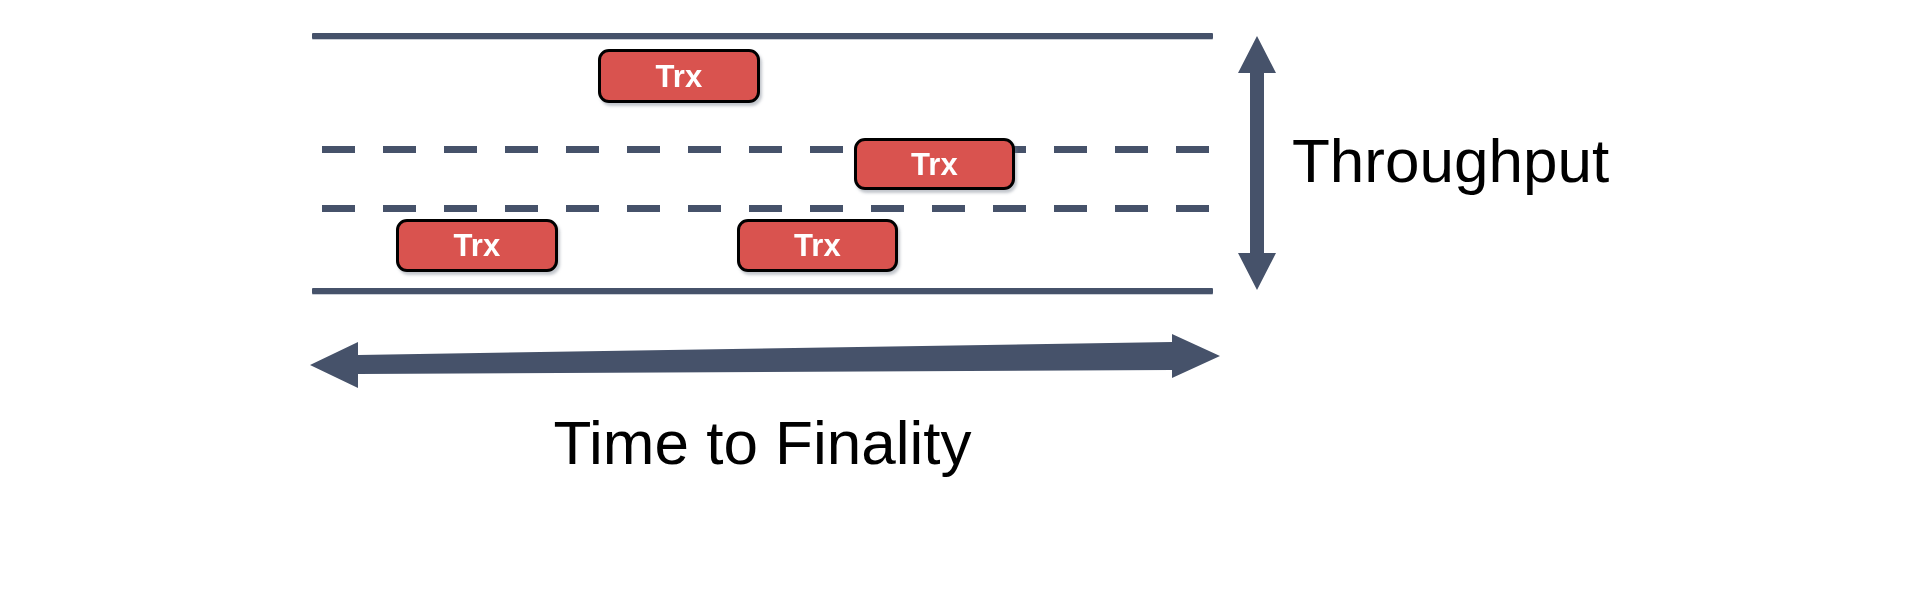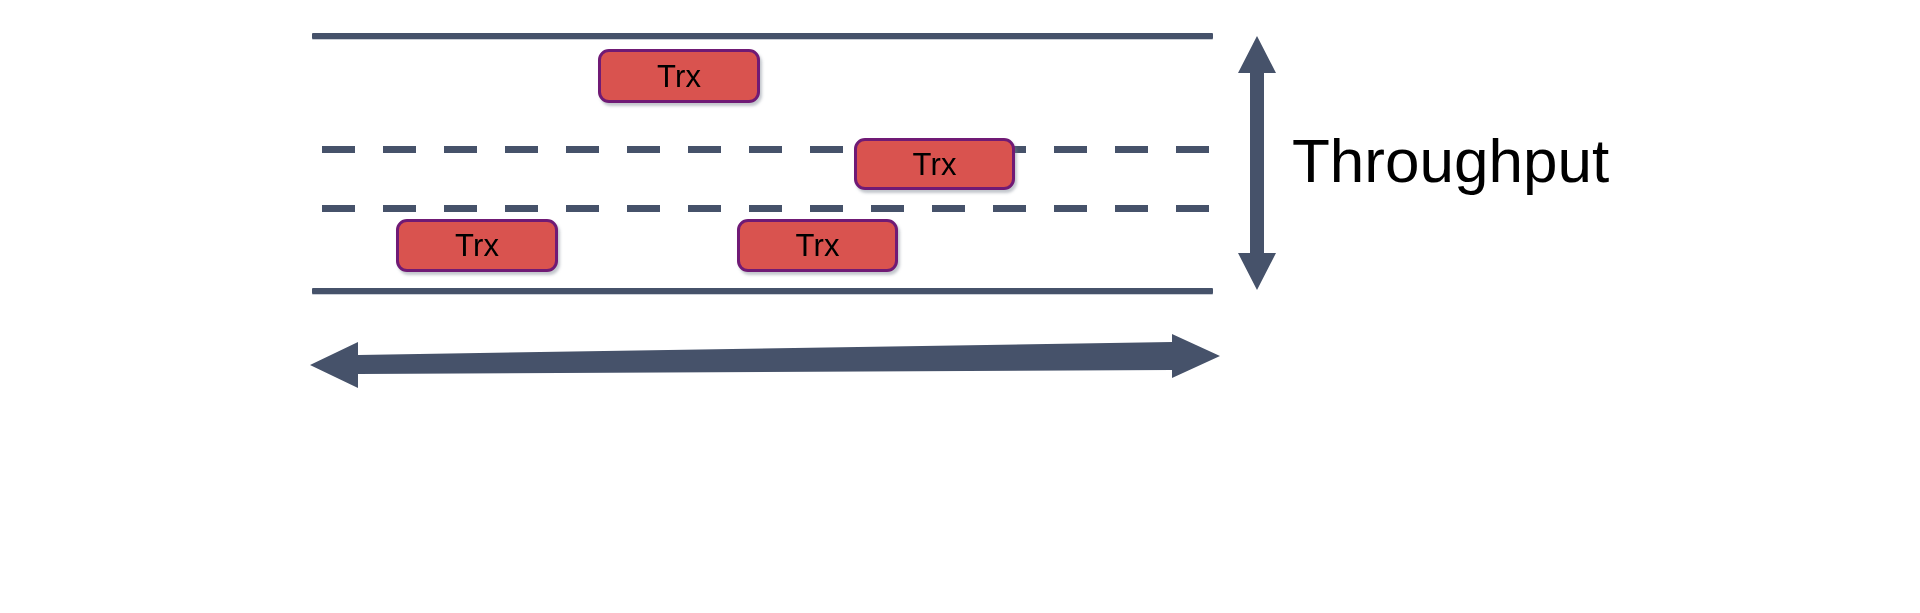--- a/index.html
+++ b/index.html
@@ -46,30 +46,31 @@
   .line-top    { top: 33px; }
   .line-dash-1 { top: 146px; }
   .line-dash-2 { top: 205px; }
   .line-bottom { top: 288px; }
 
   
   .trx {
     position: absolute;
     box-sizing: border-box;
     background: #d9534f;
-    border: 3px solid #701a75;
+    border: 3px solid #000000;
     border-radius: 11px;
-    color: #000000;
+    color: #ffffff;
     font-size: 31px;
     line-height: 1;
     display: flex;
     align-items: center;
     justify-content: center;
     letter-spacing: 0.2px;
     box-shadow: 2px 3px 3px rgba(120,128,142,0.45);
+    font-weight: bold;
   }
 
   
   .v-arrow {
     position: absolute;
     left: 1236px;
     top: 36px;
     width: 42px;
     height: 254px;
   }
@@ -133,14 +134,15 @@
   <svg class="v-arrow" viewBox="0 0 42 254">
     <polygon points="21,0 40,37 28,37 28,217 40,217 21,254 2,217 14,217 14,37 2,37" fill="#46526a"></polygon>
   </svg>
 
   <svg class="h-arrow" viewBox="0 0 910 56">
     <polygon points="0,31 48,8 48,21 862,8 862,0 910,22 862,44 862,36 48,40 48,54" fill="#46526a"></polygon>
   </svg>
 
   <div class="label label-throughput">Throughput</div>
 
+  <div class="label label-time">Time to Finality</div>
 
 </div>
 
 </body></html>

